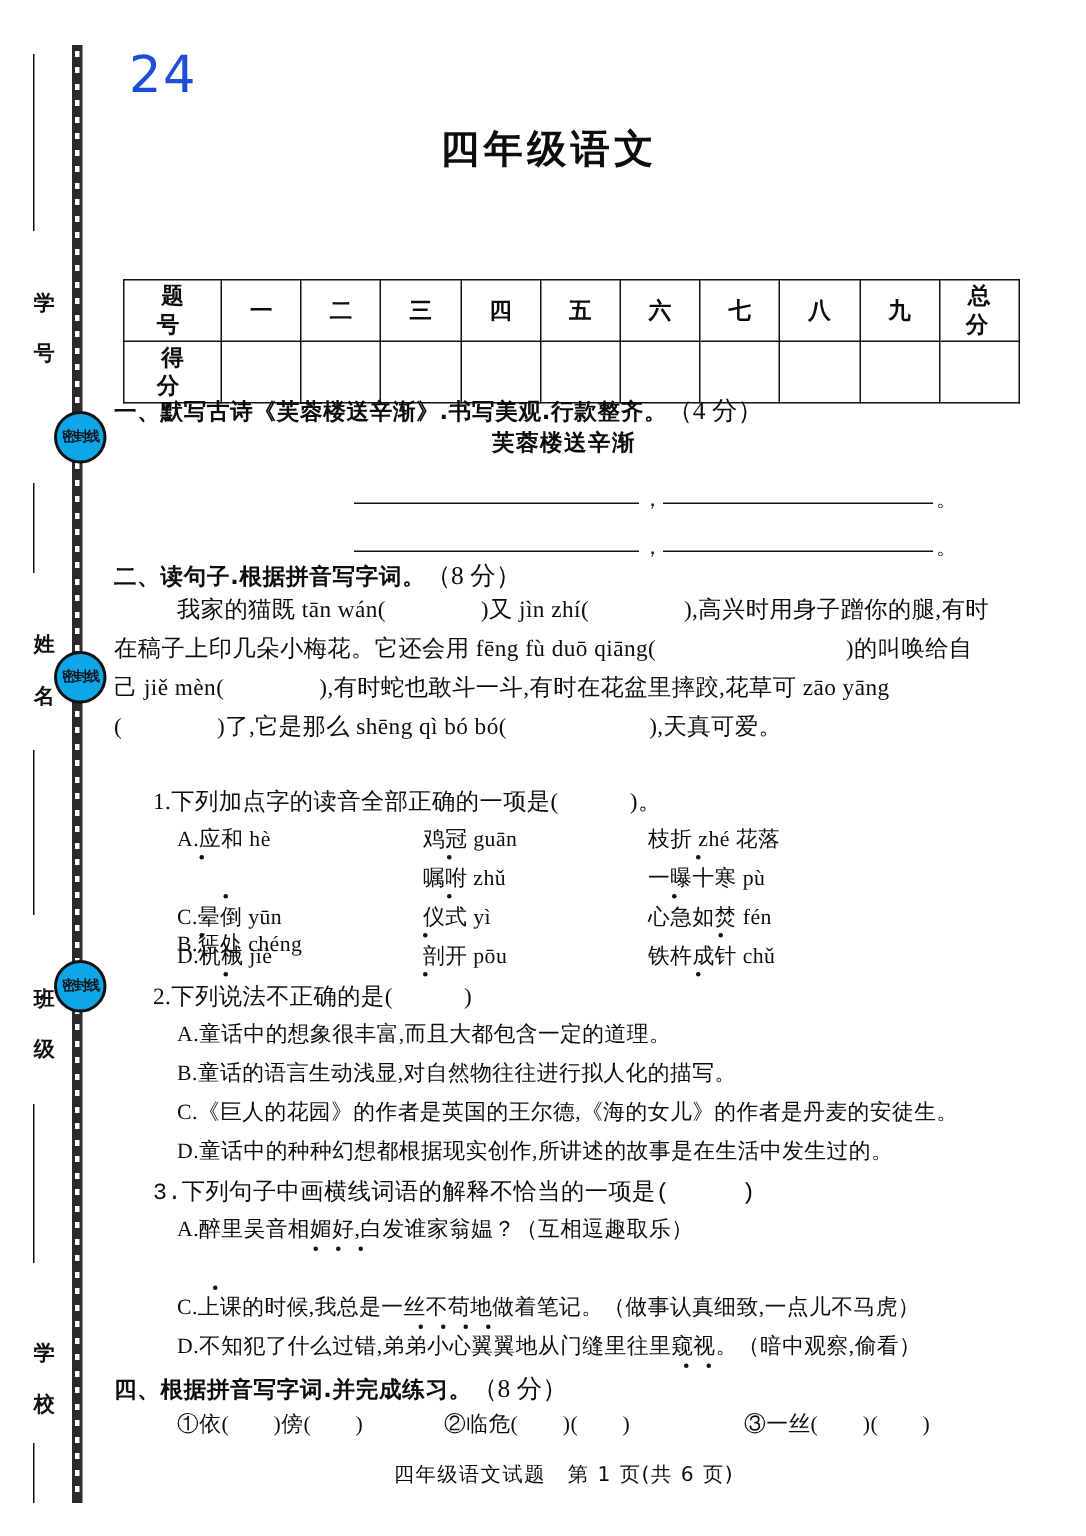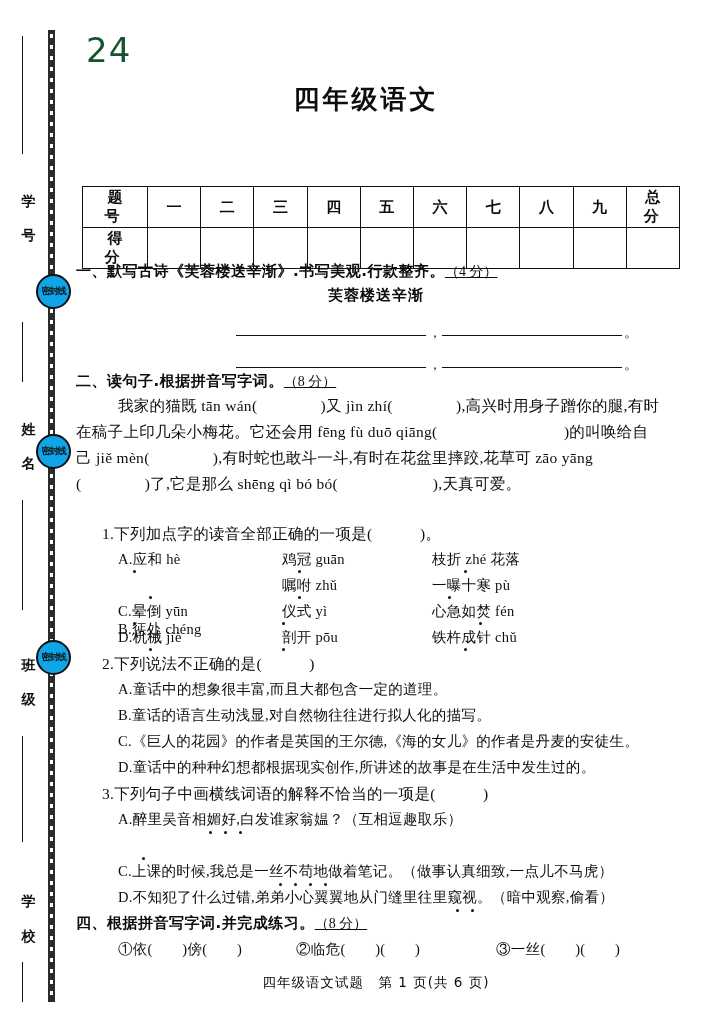--- a/index.html
+++ b/index.html
@@ -35,21 +35,21 @@
     font-size:14px;font-weight:700;letter-spacing:9px;
     font-family:"DejaVu Sans","Liberation Sans",sans-serif;color:#111;
   }
   .vrule{position:absolute;left:22px;width:1px;background:#111;}
 
   
   .content{position:absolute;left:76px;top:0;width:648px;height:1024px;}
 
   .docnum{
     position:absolute;left:10px;top:30px;font-size:34px;font-weight:400;
-    font-family:"DejaVu Sans","Liberation Sans",sans-serif;color:#14532d;
+    font-family:"DejaVu Sans","Liberation Sans",sans-serif;color:#1d4ed8;
     letter-spacing:1px;
   }
   .title{
     position:absolute;left:0;top:82px;width:580px;text-align:center;
     font-size:26px;font-weight:700;letter-spacing:3px;
     font-family:"DejaVu Sans","Liberation Sans",sans-serif;
   }
   .subtitle{
     position:absolute;left:0;top:132px;width:580px;text-align:center;
     font-size:17px;letter-spacing:1px;
@@ -67,21 +67,21 @@
   }
   table.score td.hdr{width:62px;}
   table.score td.tot{letter-spacing:3px;text-indent:3px;}
 
   
   .sec-head{
     position:absolute;left:0;font-size:15px;font-weight:700;
     font-family:"DejaVu Sans","Liberation Sans",sans-serif;letter-spacing:.5px;
     white-space:nowrap;
   }
-  .sec-head .pts{font-weight:400;font-size:14px;font-family:"Liberation Serif",serif;letter-spacing:0;text-decoration:underline;}
+  .sec-head .pts{font-weight:400;font-size:17px;font-family:"Liberation Serif",serif;letter-spacing:0;}
   .ln{position:absolute;font-size:15.5px;letter-spacing:.3px;white-space:nowrap;}
   .ln.sm{font-size:14.5px;}
   .poem-title{
     position:absolute;left:0;width:600px;text-align:center;
     font-size:15px;font-weight:700;letter-spacing:1px;
     font-family:"DejaVu Sans","Liberation Sans",sans-serif;
   }
 
   
   .blankrow{position:absolute;height:22px;}
@@ -216,21 +216,21 @@
     <div class="dot" style="top:648px;left:73px;"></div>
     <div class="dot" style="top:648px;left:206px;"></div>
     <div class="dot" style="top:648px;left:388px;"></div>
 
     <div class="ln" style="top:654px;left:26px;">2.下列说法不正确的是(　　　)</div>
     <div class="ln sm" style="top:680px;left:42px;"><span>A.</span><span>童话中的想象很丰富,而且大都包含一定的道理。</span></div>
     <div class="ln sm" style="top:706px;left:42px;"><span>B.</span><span>童话的语言生动浅显,对自然物往往进行拟人化的描写。</span></div>
     <div class="ln sm" style="top:732px;left:42px;"><span>C.</span><span>《巨人的花园》的作者是英国的王尔德,《海的女儿》的作者是丹麦的安徒生。</span></div>
     <div class="ln sm" style="top:758px;left:42px;"><span>D.</span><span>童话中的种种幻想都根据现实创作,所讲述的故事是在生活中发生过的。</span></div>
 
-    <div class="ln" style="top:784px;left:26px;">3.下列句子中画横线词语的解释不恰当的一项是(　　　)</div>
+    <div class="ln" style="top:784px;left:26px;font-family:Liberation Mono, monospace;">3.下列句子中画横线词语的解释不恰当的一项是(　　　)</div>
     <div class="ln sm" style="top:810px;left:42px;"><span>A.</span><span>醉里吴音相媚好,白发谁家翁媪？（互相逗趣取乐）</span></div>
     <div class="dot" style="top:831px;left:133px;"></div>
     <div class="dot" style="top:831px;left:148px;"></div>
     <div class="dot" style="top:831px;left:163px;"></div>
 
     <div class="dot" style="top:857px;left:66px;"></div>
 
     <div class="ln sm" style="top:862px;left:42px;"><span>C.</span><span>上课的时候,我总是一丝不苟地做着笔记。（做事认真细致,一点儿不马虎）</span></div>
     <div class="dot" style="top:883px;left:203px;"></div>
     <div class="dot" style="top:883px;left:218px;"></div>

